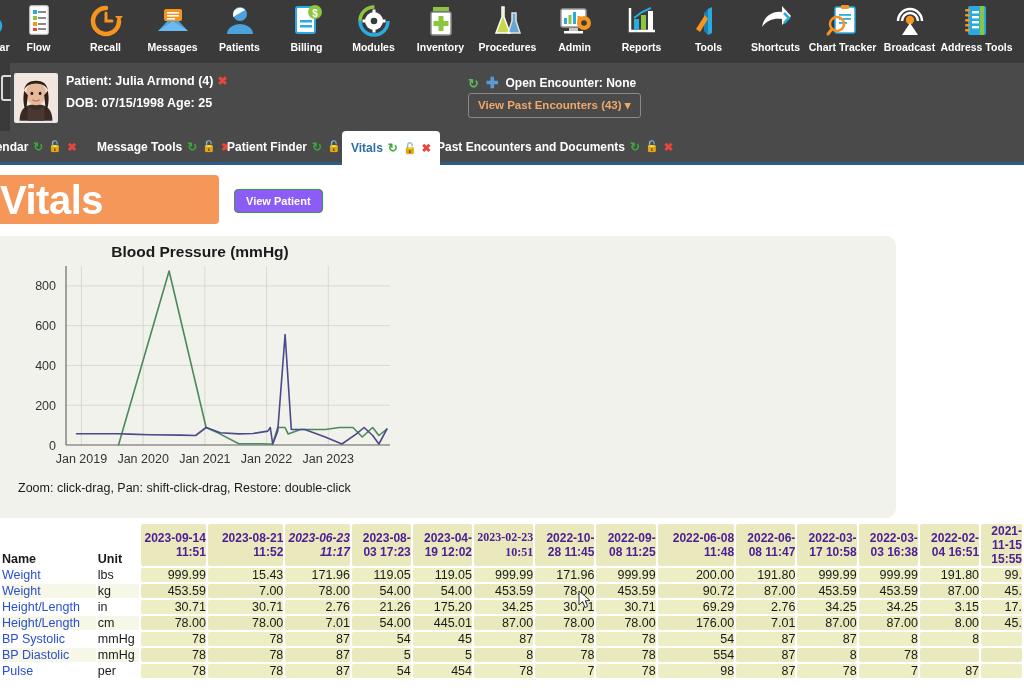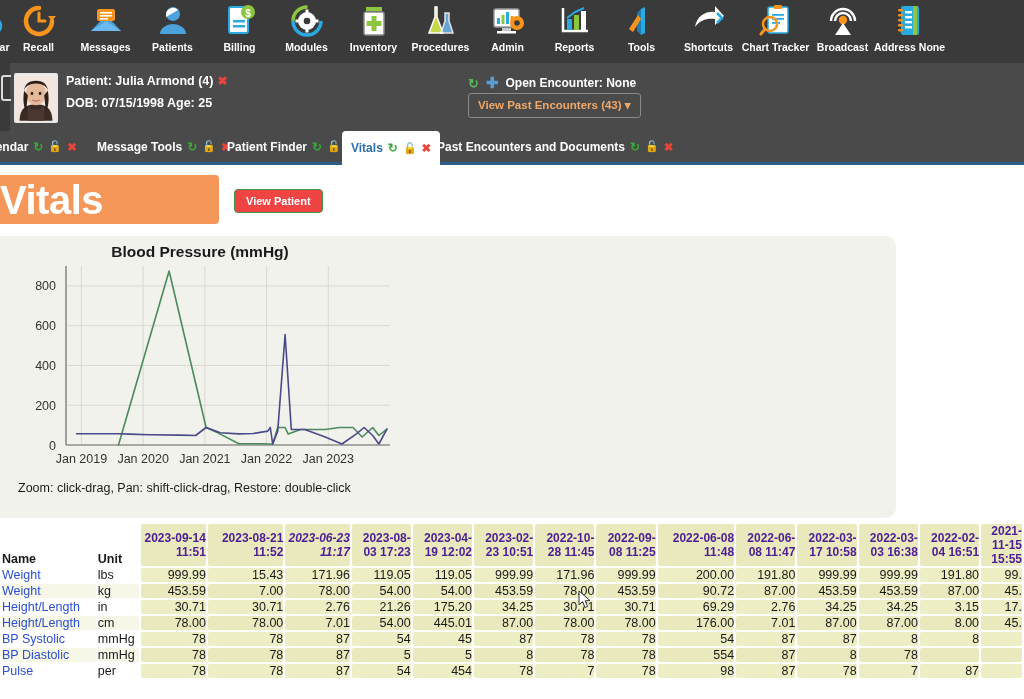--- a/index.html
+++ b/index.html
@@ -92,21 +92,21 @@
     position: absolute; left: -14px; top: 10px; width: 233px; height: 49px;
     background: #f6975a; border-radius: 4px;
     display: flex; align-items: center; padding-left: 14px;
   }
   .vitals-banner span {
     color: #ffffff; font-size: 40px; font-weight: bold; letter-spacing: -0.5px;
     line-height: 42px;
   }
   .view-patient-btn {
     position: absolute; left: 234px; top: 24px;
-    background: #ef4444; border: 1px solid #3f973f; border-radius: 4px;
+    background: #8b5cf6; border: 1px solid #3f973f; border-radius: 4px;
     color: #ffffff; font-size: 11px; font-weight: bold;
     padding: 5px 11px; cursor: pointer;
   }
 
   
   .chart-panel {
     position: absolute; left: -20px; top: 71px; width: 916px; height: 282px;
     background: #f2f2ec; border-radius: 10px;
   }
   .chart-inner { position: absolute; left: 20px; top: 0px; width: 420px; height: 282px; }
@@ -172,20 +172,36 @@
             <rect x="15" y="15" width="5" height="3" fill="#8cc63f"></rect>
           <rect x="8" y="20" width="5" height="3" fill="#f7941e"></rect>
             <rect x="15" y="20" width="5" height="3" fill="#29abe2"></rect>
           <circle cx="24" cy="23" r="8" fill="#3a3a3a" stroke="#29abe2" stroke-width="2.5"></circle>
           <path d="M20 23 l3 3 l5 -6" stroke="#29abe2" stroke-width="2.5" fill="none"></path>
         </svg>
       </span>
       <span class="tb-lbl">Calendar</span>
     </div>
 
+    <div class="tb-item">
+      <span class="tb-ico">
+        <svg viewBox="0 0 36 36">
+          <rect x="9" y="3" width="18" height="28" rx="1.5" fill="#fff" stroke="#e6e6e6" stroke-width="1.5"></rect>
+          <rect x="12" y="7" width="4" height="4" fill="#29abe2"></rect>
+            <rect x="17" y="8" width="8" height="2" fill="#8a8a8a"></rect>
+          <rect x="12" y="13" width="4" height="4" fill="#8cc63f"></rect>
+            <rect x="17" y="14" width="8" height="2" fill="#8a8a8a"></rect>
+          <rect x="12" y="19" width="4" height="4" fill="#f7941e"></rect>
+            <rect x="17" y="20" width="8" height="2" fill="#8a8a8a"></rect>
+          <rect x="12" y="25" width="4" height="3" fill="#e8453c"></rect>
+            <rect x="17" y="25" width="8" height="2" fill="#8a8a8a"></rect>
+        </svg>
+      </span>
+      <span class="tb-lbl">Flow</span>
+    </div>
 
     <div class="tb-item">
       <span class="tb-ico">
         <svg viewBox="0 0 36 36">
           <path d="M18 5 a13 13 0 1 0 13 13" stroke="#f7941e" stroke-width="4.5" fill="none" stroke-linecap="round"></path>
           <path d="M31 18 l4 -5 l-8 0 z" fill="#f7941e"></path>
           <path d="M18 10 l0 8 l6 0" stroke="#f7941e" stroke-width="3" fill="none" stroke-linecap="round"></path>
         </svg>
       </span>
       <span class="tb-lbl">Recall</span>
@@ -359,21 +375,21 @@
           <rect x="13" y="23" width="7" height="2.4" fill="#fff"></rect>
           <g fill="#f7941e">
             <rect x="6" y="6" width="5" height="2.4" rx="1.2"></rect>
               <rect x="6" y="11" width="5" height="2.4" rx="1.2"></rect>
             <rect x="6" y="16" width="5" height="2.4" rx="1.2"></rect>
               <rect x="6" y="21" width="5" height="2.4" rx="1.2"></rect>
             <rect x="6" y="26" width="5" height="2.4" rx="1.2"></rect>
           </g>
         </svg>
       </span>
-      <span class="tb-lbl">Address None</span>
+      <span class="tb-lbl">Address Tools</span>
     </div>
 
     <div class="tb-item">
       
       
     </div>
 
   </div>
 
   <div class="patientbar">
@@ -487,21 +503,21 @@
       <table class="vt">
         <thead>
           <tr id="hdr-row">
             <th class="h-name">Name</th>
             <th class="h-unit">Unit</th>
           <th class="h-date" style="width: 78px;">2023-09-14 11:51</th>
               <th class="h-date" style="width: 98px;">2023-08-21 11:52</th>
               <th class="h-date" style="width: 78px; font-style: italic;">2023-06-23 11:17</th>
               <th class="h-date" style="width: 70px;">2023-08-03 17:23</th>
               <th class="h-date" style="width: 70px;">2023-04-19 12:02</th>
-              <th class="h-date" style="width: 70px;">2023-02-23 10:51</th>
+              <th class="h-date" style="width: 70px; font-family: Liberation Serif, serif;">2023-02-23 10:51</th>
               <th class="h-date" style="width: 70px;">2022-10-28 11:45</th>
               <th class="h-date" style="width: 70px;">2022-09-08 11:25</th>
               <th class="h-date" style="width: 96px;">2022-06-08 11:48</th>
               <th class="h-date" style="width: 70px;">2022-06-08 11:47</th>
               <th class="h-date" style="width: 70px;">2022-03-17 10:58</th>
               <th class="h-date" style="width: 70px;">2022-03-03 16:38</th>
               <th class="h-date" style="width: 70px;">2022-02-04 16:51</th>
               <th class="h-date" style="width: 46px;">2021-11-15 15:55</th>
             </tr>
         </thead>

